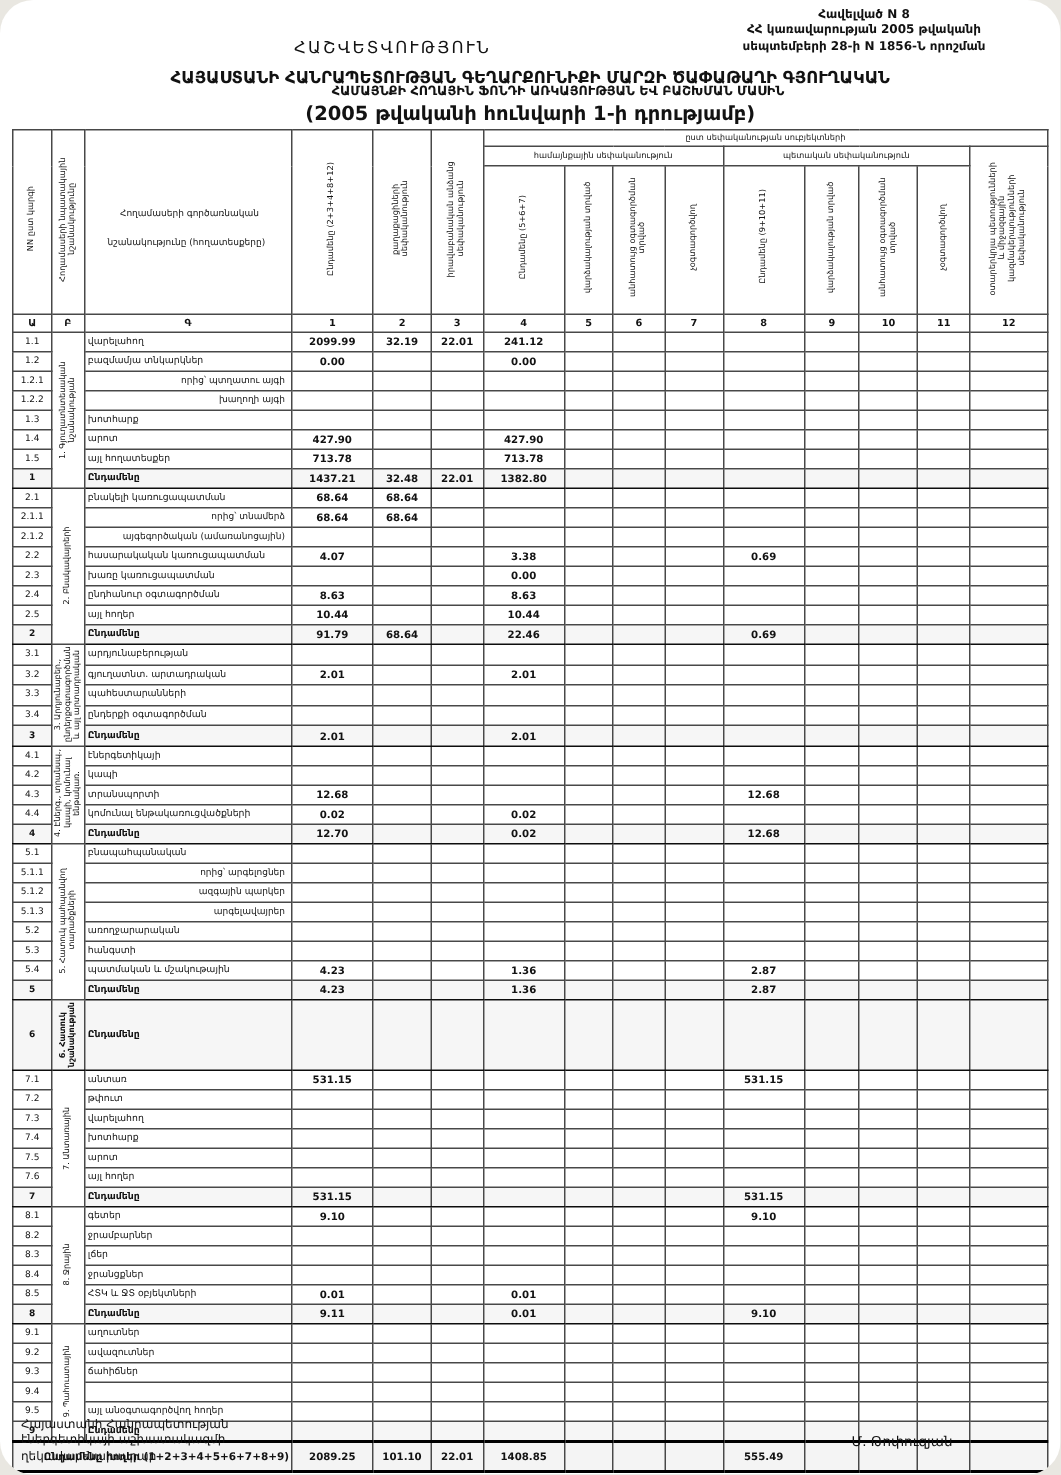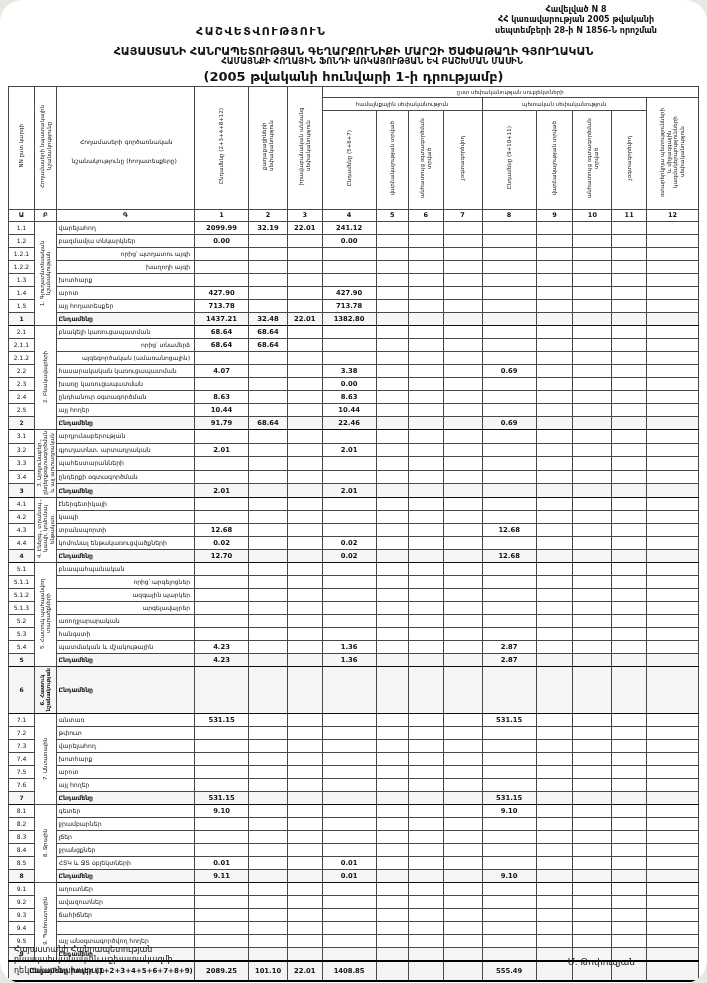--- a/index.html
+++ b/index.html
@@ -17,21 +17,21 @@
     filter:grayscale(100%) contrast(104%);
     border-radius:22px;
   }
   
   .annex-block{
     position:absolute;top:5px;right:16px;width:230px;
     text-align:center;font-size:8px;font-weight:700;line-height:1.3;
   }
   .report-word{
     position:absolute;top:25px;left:196px;
-    font-size:11px;font-weight:700;letter-spacing:1.5px;
+    font-size:11px;font-weight:400;letter-spacing:1.5px;
   }
   .sub1{position:absolute;top:45px;left:0;right:0;text-align:center;font-size:11px;font-weight:700;}
   .sub2{position:absolute;top:56px;left:0;right:0;text-align:center;font-size:8.5px;font-weight:700;padding-left:37px;}
   .asof{position:absolute;top:69px;left:0;right:0;text-align:center;font-size:13px;font-weight:700;}
   
   .tbl-wrap{position:absolute;top:86px;left:8px;}
   table{border-collapse:collapse;table-layout:fixed;width:691px;background:#fdfcf8;}
   td,th{border:1px solid #4c4a45;overflow:hidden;vertical-align:middle;}
   th{font-weight:400;text-align:center;padding:0;}
   .band{font-size:5.5px;height:10px;line-height:10px;color:#222;}
@@ -1024,18 +1024,18 @@
             <td class="num"></td>
             <td class="num"></td>
             <td class="num"></td>
           </tr>
         </tbody>
     </table>
   </div>
 
   <div class="footer-left">
     <div>Հայաստանի Հանրապետության</div>
-    <div>բնապահպանական աշխատակազմի</div>
+    <div>էներգետիկայի աշխատակազմի</div>
     <div>ղեկավար-նախարար</div>
   </div>
   <div class="footer-right">Մ. Թոփուզյան</div>
 
 </div>
 
 </body></html>

